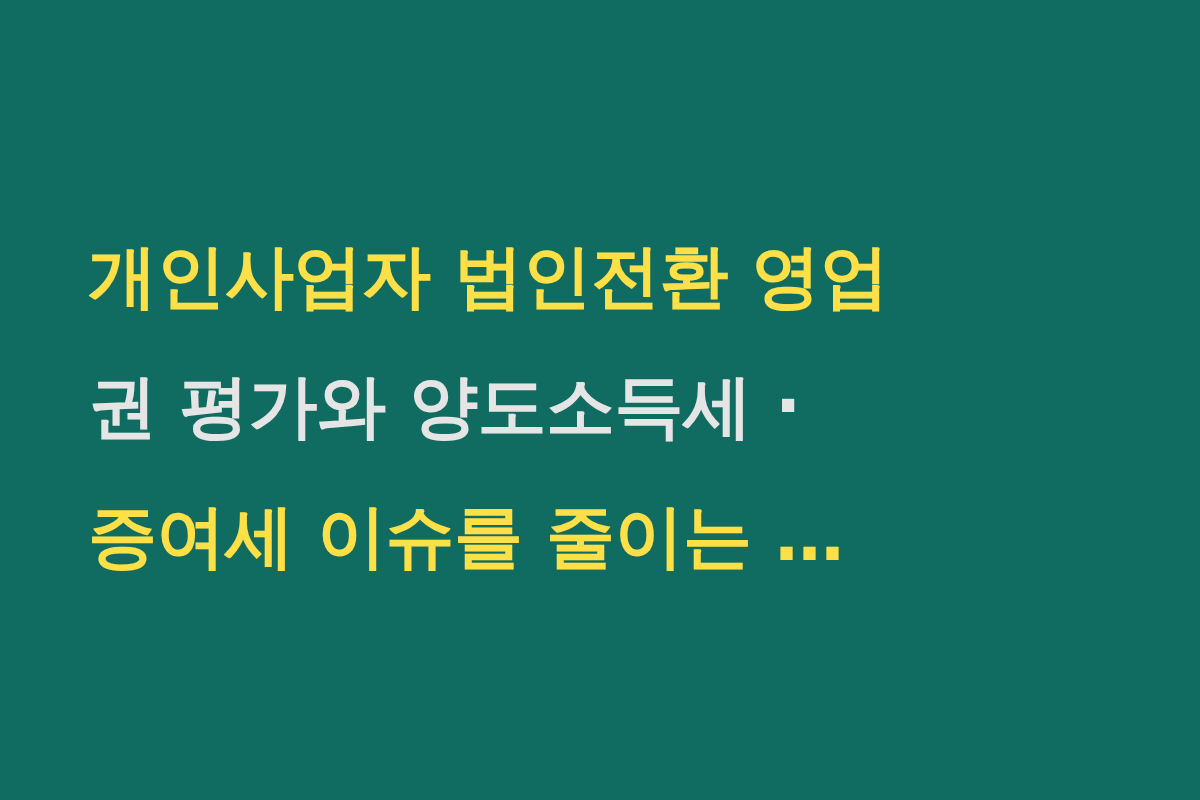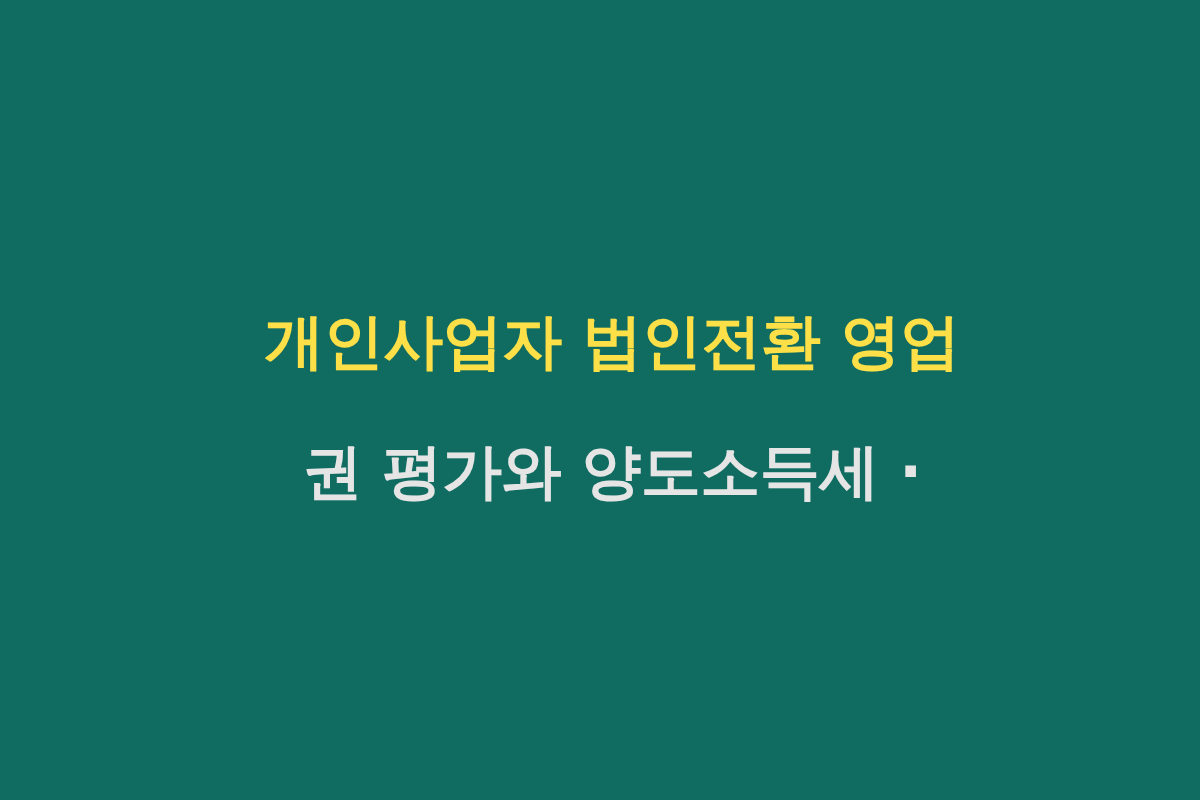--- a/index.html
+++ b/index.html
@@ -32,31 +32,32 @@
     padding-right: 64px;
     width: 100%;
     box-sizing: border-box;
     margin-top: 12px;
   }
 
   .headline-line {
     display: block;
     color: #fde047;
     font-family: "DejaVu Sans", "Liberation Sans", sans-serif;
-    font-size: 60px;
+    font-size: 69px;
     font-weight: 700;
     line-height: 130px;
     letter-spacing: -0.5px;
     white-space: nowrap;
-    text-align: center;
+    text-align: left;
   }
 </style>
 </head>
 <body>
 
 <div id="thumbnail-card" style="background-color: rgb(16, 107, 97);">
 
   <div id="headline-block">
     <span class="headline-line" style="color: rgb(253, 224, 71);">개인사업자 법인전환 영업</span>
     <span class="headline-line" style="color: #e5e5e5;">권 평가와 양도소득세 ·</span>
+    <span class="headline-line" style="color: rgb(253, 224, 71);">증여세 이슈를 줄이는 …</span>
   </div>
 
 </div>
 
 </body></html>

